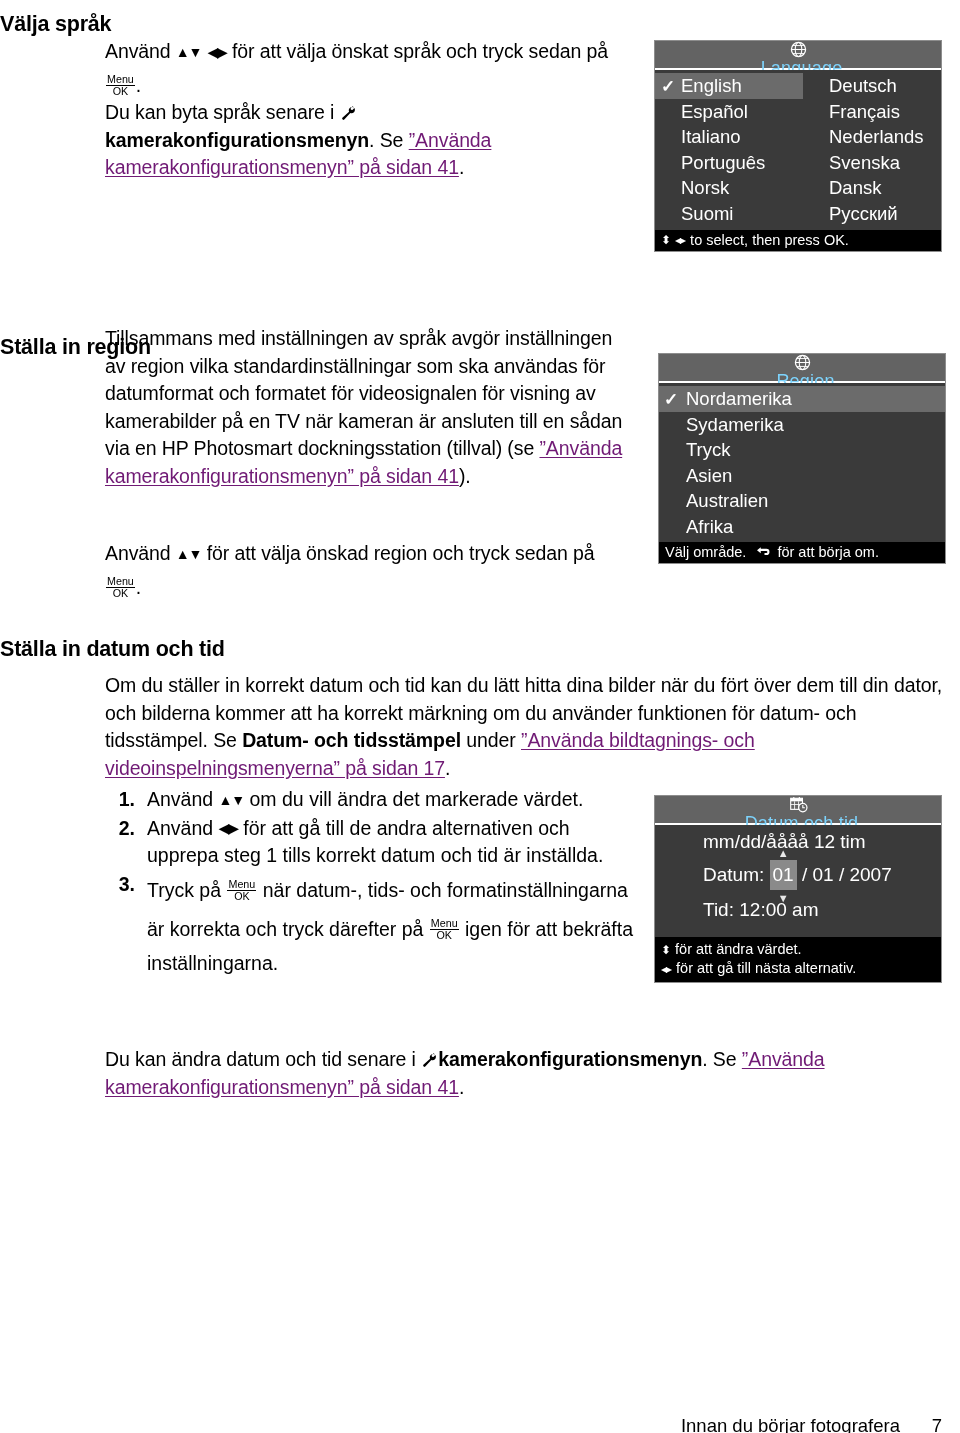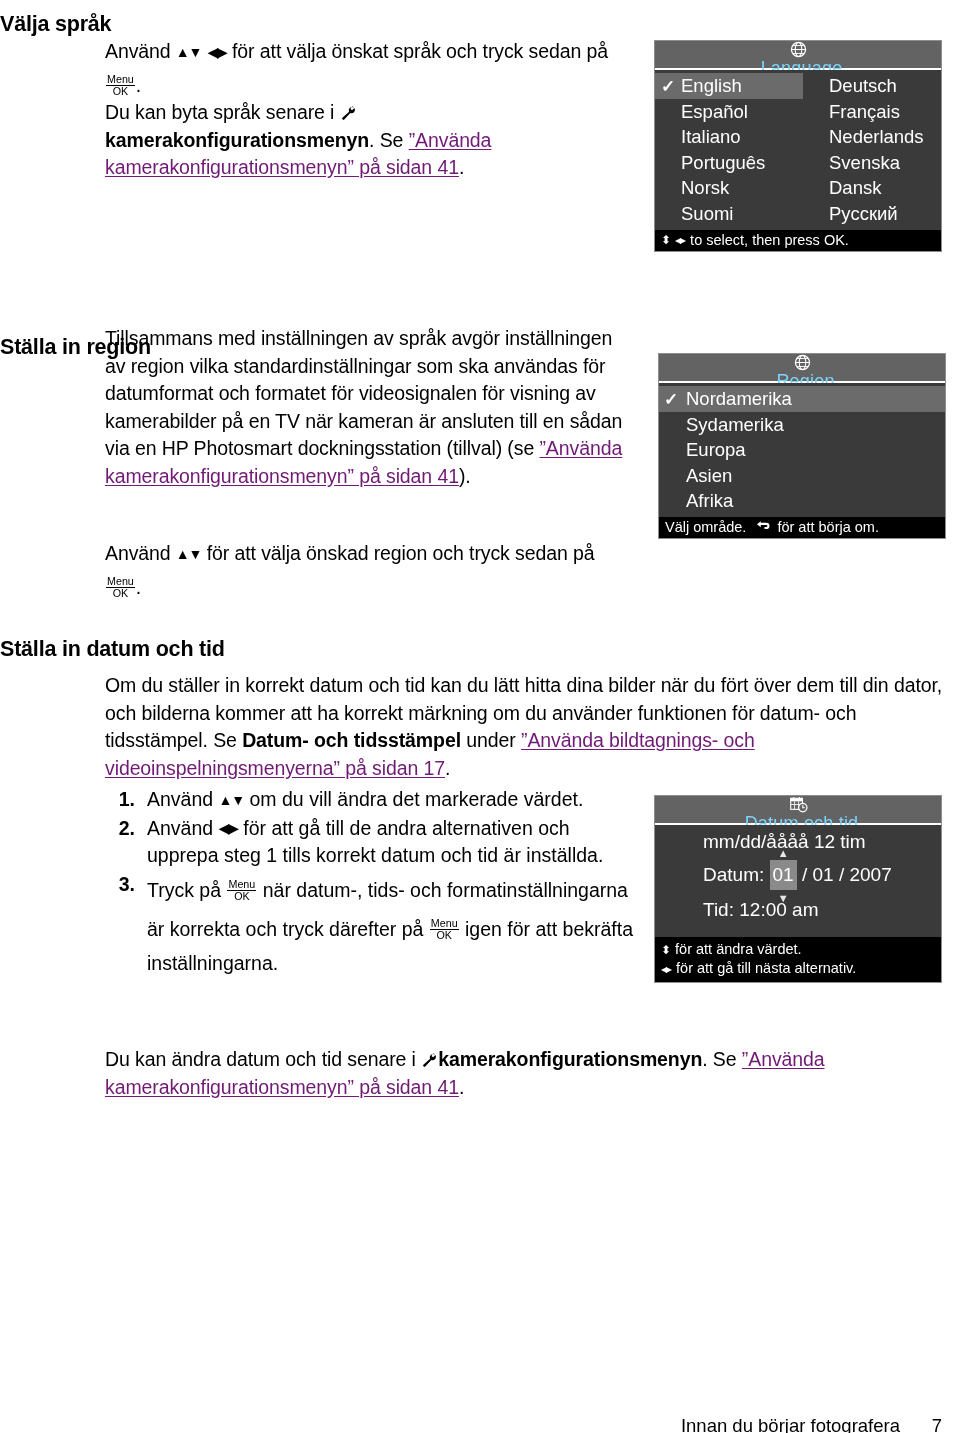--- a/index.html
+++ b/index.html
@@ -310,22 +310,23 @@
           <line x1="4" y1="6.4" x2="20" y2="6.4" stroke="#fff" stroke-width="1.3"></line>
           <line x1="4" y1="17.6" x2="20" y2="17.6" stroke="#fff" stroke-width="1.3"></line>
         </svg>
       </span>
       <span>Region</span>
     </div>
     <div class="lcd-body">
       <div class="region-list">
         <div class="region-item sel"><span class="chk">✓</span><span>Nordamerika</span></div>
         <div class="region-item"><span>Sydamerika</span></div>
-        <div class="region-item"><span>Europa</span></div>
+        <div class="region-item"><span>Tryck</span></div>
         <div class="region-item"><span>Asien</span></div>
+        <div class="region-item"><span>Australien</span></div>
         <div class="region-item"><span>Afrika</span></div>
       </div>
     </div>
     <div class="lcd-foot">
       <span>Välj område.</span>
       <span style="display:inline-flex;align-items:center;margin-left:6px;">
         <svg width="15" height="13" viewBox="0 0 24 20">
           <path d="M6 4h9a5 5 0 0 1 0 10h-3v-3.4h3a1.6 1.6 0 0 0 0-3.2H6V11L0 6.3 6 1.4V4z" fill="#fff"></path>
         </svg>
       </span>

